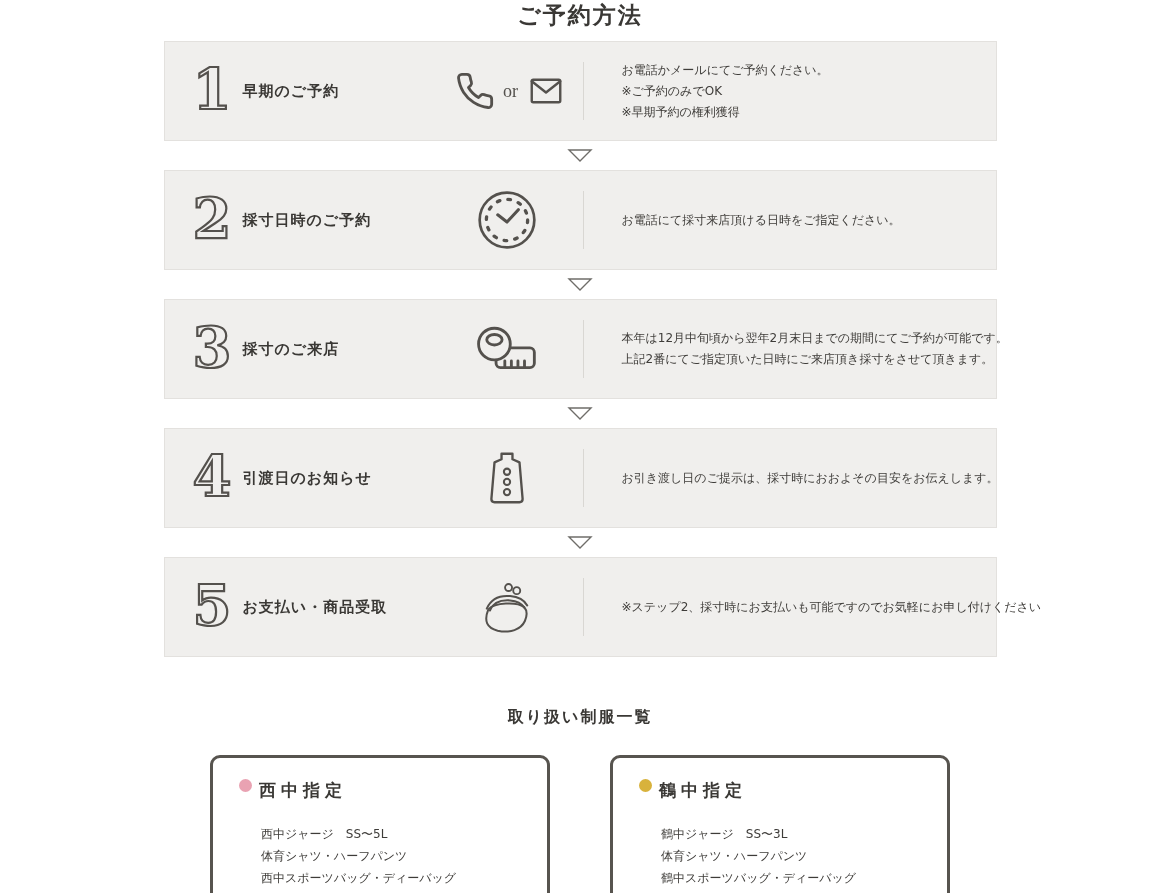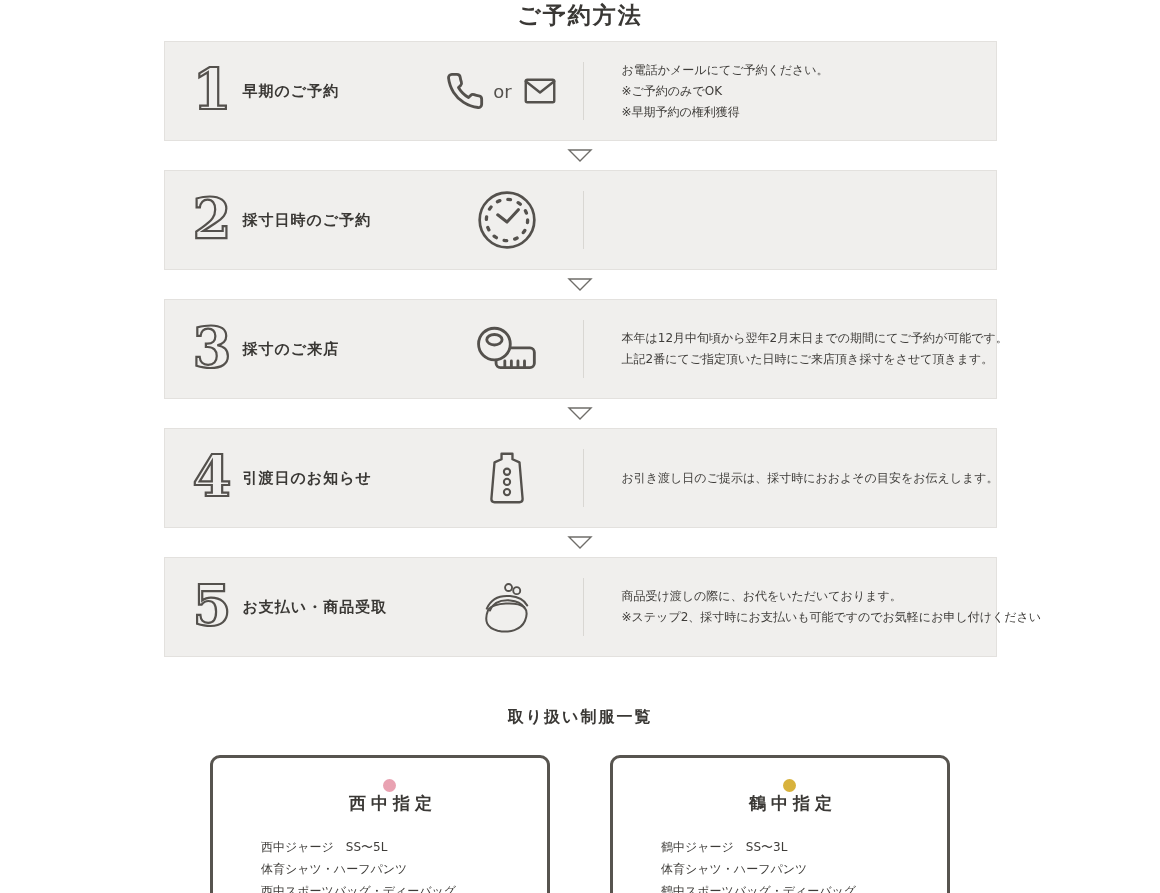--- a/index.html
+++ b/index.html
@@ -48,39 +48,39 @@
   .uni-title{
     text-align:center;font-size:16px;font-weight:bold;letter-spacing:2px;
     margin:50px 0 27px 0;color:#3a3835;
   }
   .uni-boxes{width:740px;margin:0 auto;display:flex;justify-content:space-between;}
   .uni-box{
     width:340px;height:175px;box-sizing:border-box;
     border:3px solid #57544f;border-radius:10px;background:#fff;
     padding:21px 0 0 26px;
   }
-  .school-head{display:flex;align-items:center;margin-bottom:25px;flex-direction:column;}
+  .school-head{display:flex;margin-bottom:25px;}
   .school-dot{width:13px;height:13px;border-radius:50%;margin-right:7px;flex:0 0 auto;}
   .school-name{font-size:17px;font-weight:bold;letter-spacing:5px;color:#3a3835;}
   .school-items{list-style:none;margin:16px;padding:0 0 0 6px;}
   .school-items li{font-size:12px;line-height:15px;margin-bottom:7px;color:#3e3c39;}
 </style>
 </head>
 <body>
 
 <div class="page">
 
   <h2 class="res-title">ご予約方法</h2>
 
   <div class="steps">
 
     <div class="step">
       <span class="step-num">1</span>
       <span class="step-title">早期のご予約</span>
-      <span class="icon-wrap" style="left:248px;">
+      <span class="icon-wrap" style="left:256px;font-family:Liberation Serif, serif;">
         <svg class="icon" width="40" height="40" viewBox="0 0 24 24" stroke-width="1.7">
           <path d="M22 16.92v3a2 2 0 0 1-2.18 2 19.79 19.79 0 0 1-8.63-3.07 19.5 19.5 0 0 1-6-6 19.79 19.79 0 0 1-3.07-8.67A2 2 0 0 1 4.11 2h3a2 2 0 0 1 2 1.72 12.84 12.84 0 0 0 .7 2.81 2 2 0 0 1-.45 2.11L8.09 9.91a16 16 0 0 0 6 6l1.27-1.27a2 2 0 0 1 2.11-.45 12.84 12.84 0 0 0 2.81.7A2 2 0 0 1 22 16.92z"></path>
         </svg>
         <span class="or-label">or</span>
         <svg class="icon" width="40" height="36" viewBox="0 0 24 24" stroke-width="1.6">
           <rect x="2.5" y="4.5" width="19" height="15" rx="1"></rect>
           <polyline points="21.5,5.5 12,13 2.5,5.5"></polyline>
         </svg>
       </span>
       <span class="vline"></span>
@@ -102,20 +102,21 @@
       <span class="step-title">採寸日時のご予約</span>
       <span class="icon-wrap">
         <svg class="icon" width="66" height="66" viewBox="0 0 64 64" stroke-width="2.6">
           <circle cx="32" cy="32" r="26.5"></circle>
           <circle cx="32" cy="32" r="20" stroke-width="3.2" stroke-dasharray="2.6 7.9" stroke-linecap="butt"></circle>
           <polyline points="23,27 32,34 43,22" stroke-width="3"></polyline>
         </svg>
       </span>
       <span class="vline"></span>
       <div class="step-desc">
+        <p>お電話にて採寸来店頂ける日時をご指定ください。</p>
       </div>
     </div>
 
     <div class="arrow-row">
       <svg width="26" height="15" viewBox="0 0 26 15">
         <polygon points="2,2 24,2 13,13" fill="none" stroke="#6f6d69" stroke-width="1.4"></polygon>
       </svg>
     </div>
 
     <div class="step">
@@ -175,21 +176,20 @@
         <svg class="icon" width="56" height="54" viewBox="0 0 72 68" stroke-width="2.6">
           <path class="fillbg" d="M12 37 C 6 52 10 61 24 64.5 C 40 68 54 63 59 52 C 62.5 44 61.5 38 58 34 C 49 27 20 28 12 37 Z"></path>
           <path d="M 10 36 Q 18 18 40 20 Q 56 21.5 62 32"></path>
           <path d="M 14 38.5 Q 20 24 40 25.5 Q 53 26.5 58 34.5"></path>
           <circle cx="38" cy="9" r="4.5" stroke-width="2.4"></circle>
           <circle cx="48.5" cy="13" r="4.5" stroke-width="2.4"></circle>
         </svg>
       </span>
       <span class="vline"></span>
       <div class="step-desc">
-        <p>商品受け渡しの際に、お代をいただいております。</p>
         <p>※ステップ2、採寸時にお支払いも可能ですのでお気軽にお申し付けください</p>
       </div>
     </div>
 
   </div>
 
   <h2 class="uni-title">取り扱い制服一覧</h2>
 
   <div class="uni-boxes">
 

